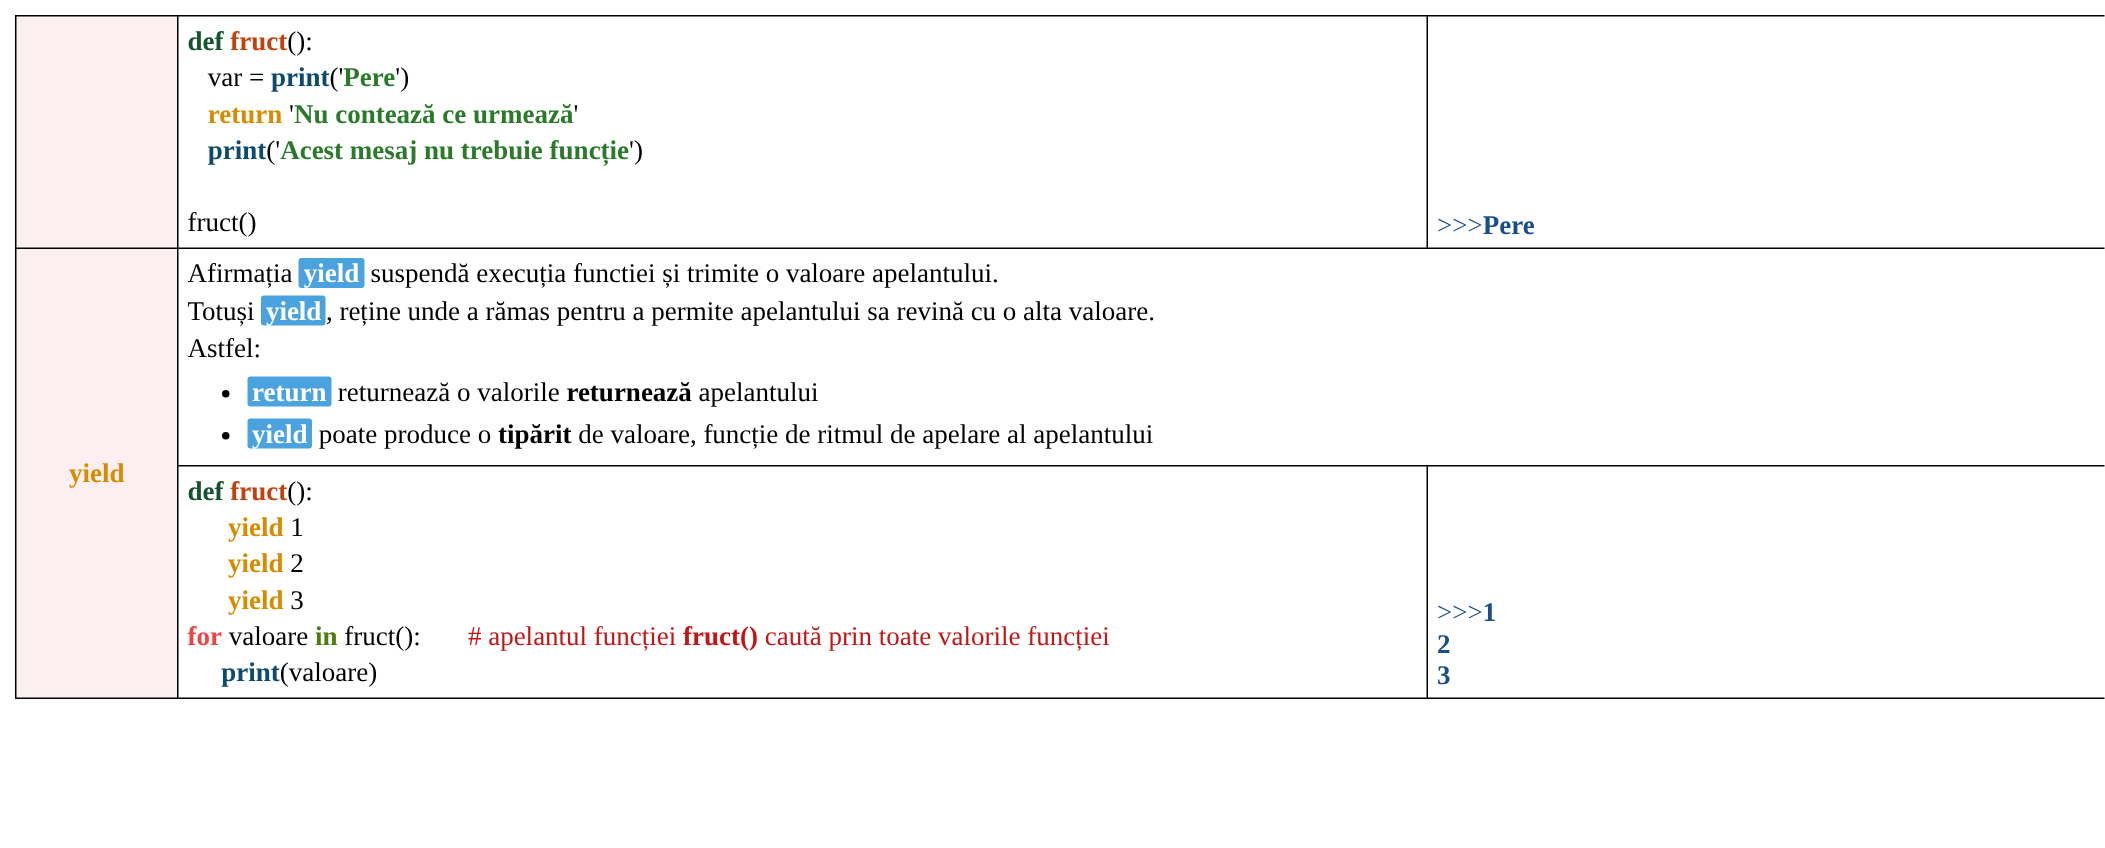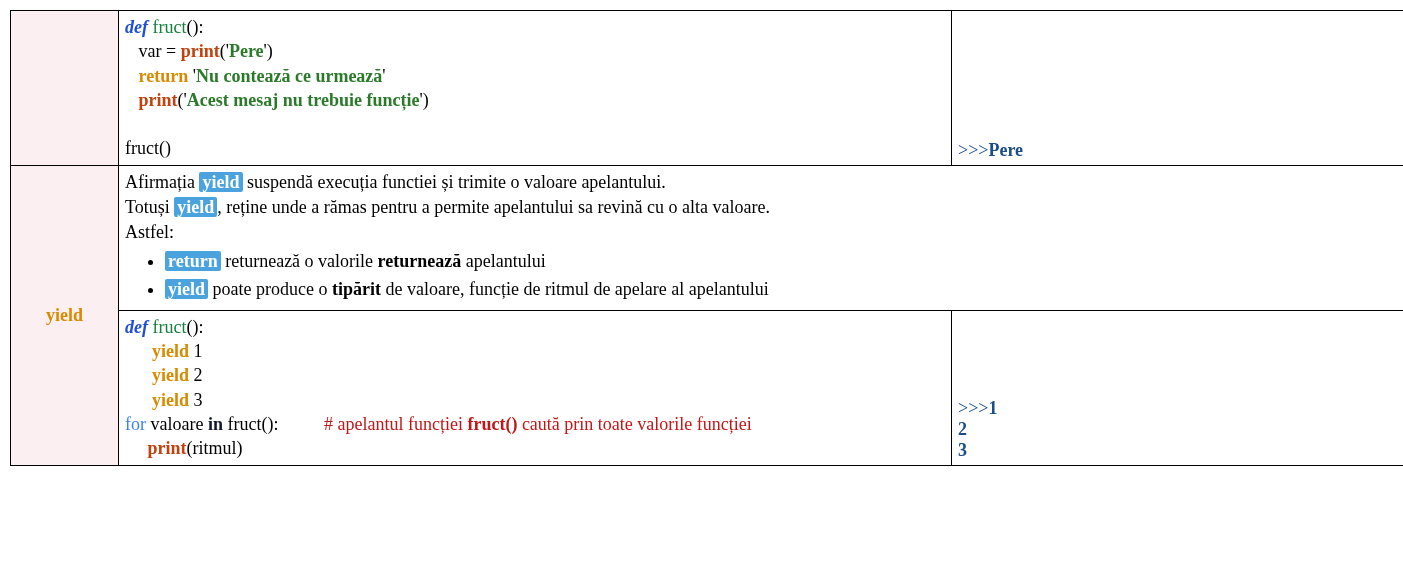--- a/index.html
+++ b/index.html
@@ -23,29 +23,29 @@
   .rowhead {
     background: #fbeff2;
     width: 95px;
     text-align: center;
     vertical-align: middle;
     font-weight: bold;
   }
   .rowhead-yield { color: #d78b00; }
   .codecell { width: 820px; }
   .outcell { width: 470px; vertical-align: bottom; }
-  .kw-def   { color: #1d4ed8; font-weight: bold; font-style: italic; }
+  .kw-def   { color: #14532d; font-weight: bold; }
   .kw-ret   { color: #d78b00; font-weight: bold; }
-  .kw-for   { color: #3b82f6; font-weight: normal; }
-  .kw-in    { color: #0f172a; font-weight: bold; }
+  .kw-for   { color: #ef4444; font-weight: bold; }
+  .kw-in    { color: #4d7c0f; font-weight: bold; }
   .kw-yield { color: #d78b00; font-weight: bold; }
-  .fn-name  { color: #15803d; font-weight: normal; }
-  .fn-print { color: #c2410c; font-weight: bold; }
+  .fn-name  { color: #c2410c; font-weight: bold; }
+  .fn-print { color: #0c4a6e; font-weight: bold; }
   .str      { color: #2a7a2a; font-weight: bold; }
-  .comment  { color: #c41616; margin-left: 14px; }
+  .comment  { color: #c41616; }
   .comment .fn-name { color: #c41616; font-weight: bold; }
   .hl {
     background: #4aa3df;
     color: #fff;
     font-weight: bold;
     padding: 0 3px;
     border-radius: 2px;
   }
   .prompt { color: #1a4e8a; }
   .outval { color: #1a4e8a; font-weight: bold; }
@@ -110,21 +110,21 @@
     </td>
   </tr>
 
   <tr>
     <td class="codecell">
 <pre class="code"><span class="kw-def">def</span> <span class="fn-name">fruct</span><span>():</span>
       <span class="kw-yield">yield</span> <span>1</span>
       <span class="kw-yield">yield</span> <span>2</span>
       <span class="kw-yield">yield</span> <span>3</span>
 <span class="kw-for">for</span><span> valoare </span><span class="kw-in">in</span><span> fruct():       </span><span class="comment"><span># apelantul funcției </span><span class="fn-name">fruct()</span><span> caută prin toate valorile funcției</span></span>
-     <span class="fn-print">print</span><span>(ritmul)</span></pre>
+     <span class="fn-print">print</span><span>(valoare)</span></pre>
     </td>
     <td class="outcell">
       <div>
         <span class="prompt">&gt;&gt;&gt;</span><span class="outval">1</span><br>
         <span class="outval">2</span><br>
         <span class="outval">3</span>
       </div>
     </td>
   </tr>
 </tbody>

